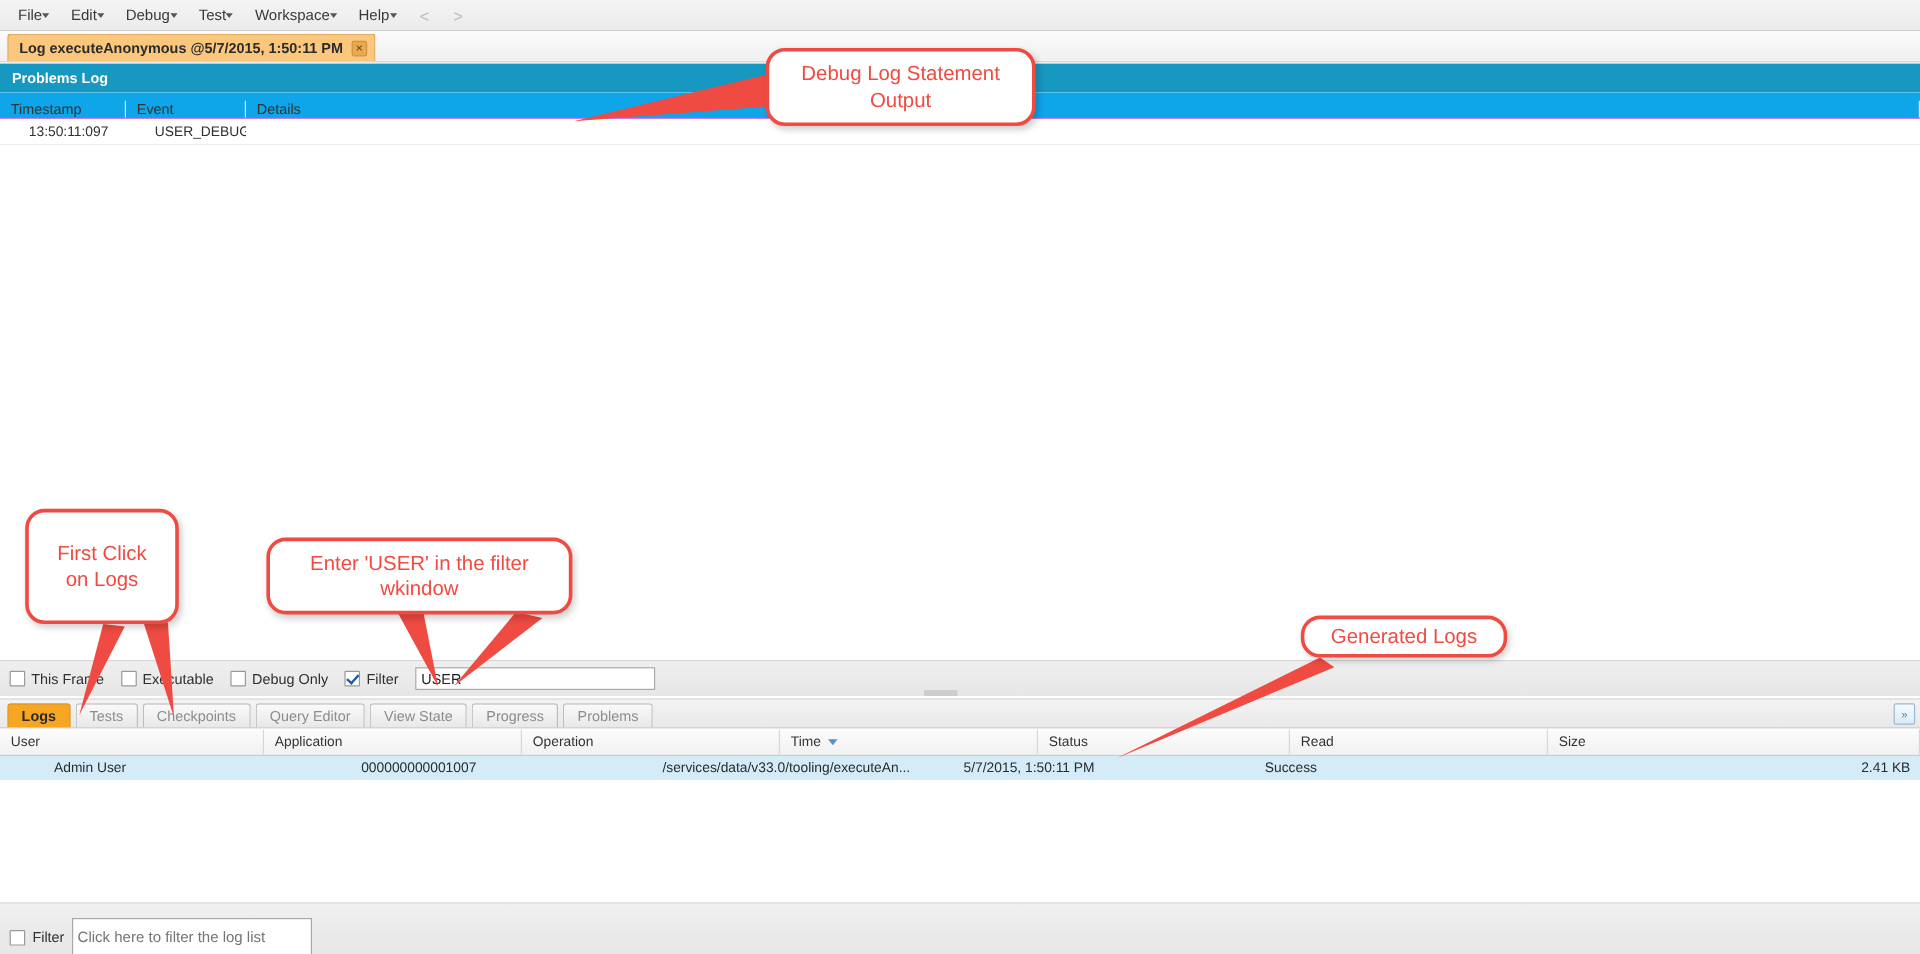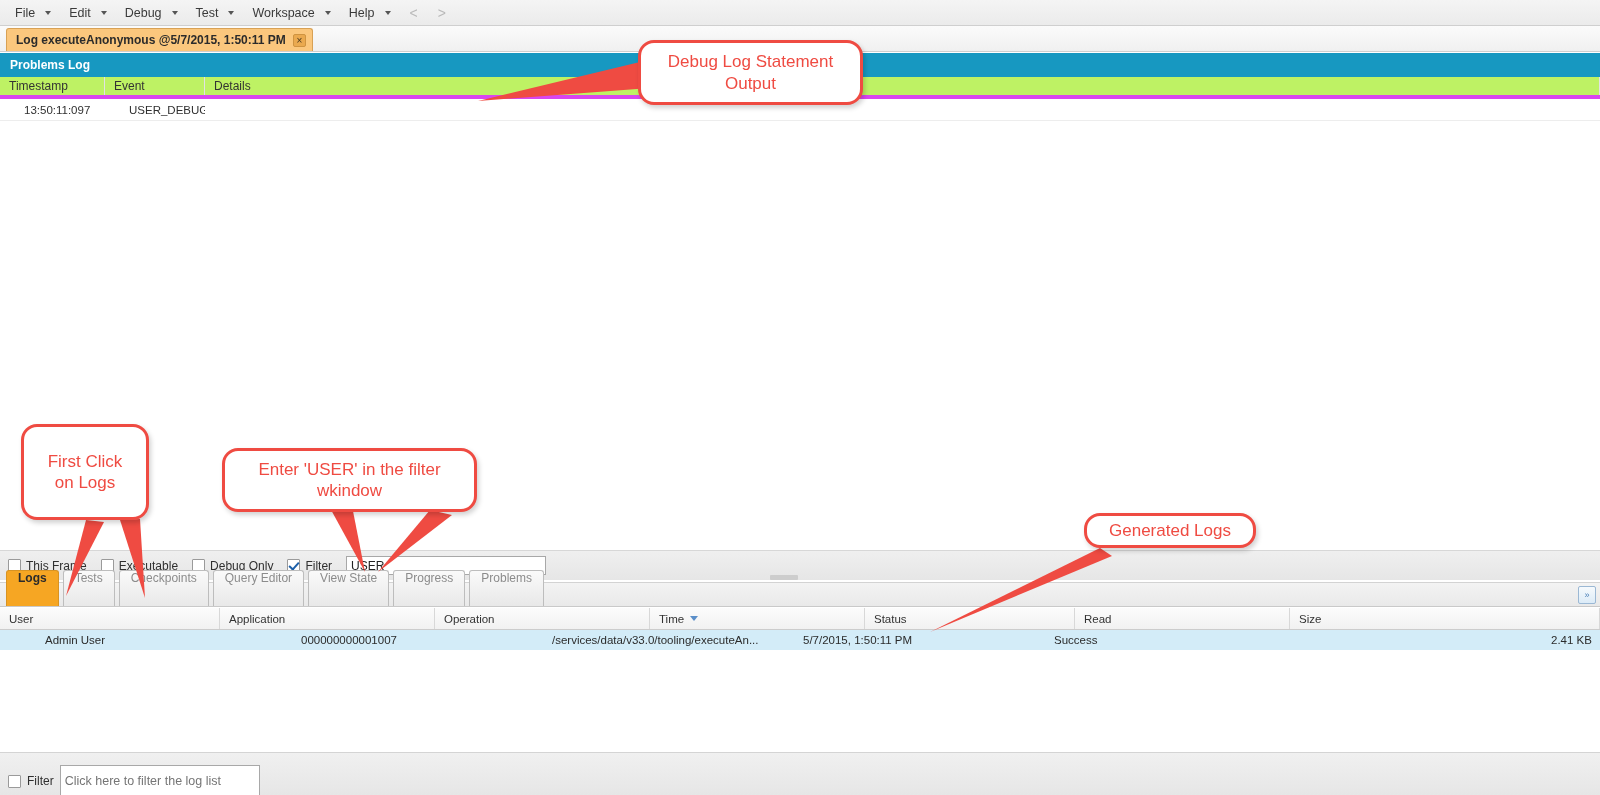--- a/index.html
+++ b/index.html
@@ -15,21 +15,21 @@
   #app { position: relative; width: 1600px; height: 795px; }
 
   
   .menubar {
     position: absolute; left: 0; top: 0; width: 1600px; height: 26px;
     background: linear-gradient(to bottom, #f4f4f4 0%, #ebebeb 100%);
     border-bottom: 1px solid #cfcfcf;
     display: flex; align-items: center; padding-left: 6px;
   }
   .menu-item {
-    display: flex; align-items: center; gap: 10px;
+    display: flex; align-items: center; gap: 0;
     padding: 3px 9px; font-size: 12.5px; color: #3a3a3a; cursor: default;
     white-space: nowrap;
   }
   .caret-down {
     width: 0; height: 0; border-left: 3.5px solid transparent;
     border-right: 3.5px solid transparent; border-top: 4px solid #555;
     display: inline-block;
   }
   .nav-arrow {
     padding: 0 10px; font-size: 14px; color: #b9b9b9; cursor: default;
@@ -62,22 +62,23 @@
   .exec-header {
     position: absolute; left: 0; top: 53px; width: 1600px; height: 24px;
     background: #1798c1; color: #ffffff;
     font-weight: bold; font-size: 12px;
     display: flex; align-items: center; padding-left: 10px;
   }
 
   
   .log-grid { position: absolute; left: 0; top: 77px; width: 1600px; height: 473px; background: #fff; }
   .log-head {
-    display: flex; height: 22px; background: #bef264;
-    border-bottom: 4px solid #d946ef;
+    display: flex; height: 22px; background: #0ea5e9;
+    border-bottom: 1px solid #d946ef;
+    align-items: flex-end;
   }
   .log-head .cell {
     display: flex; align-items: center; padding-left: 9px;
     border-right: 1px solid #e2e2e2; font-size: 12px; color: #333;
   }
   .log-row { display: flex; height: 22px; border-bottom: 1px solid #ededed; background: #fff; }
   .log-row .cell {
     display: flex; align-items: center; padding-left: 24px; font-size: 11.5px; color: #2f2f2f;
     white-space: nowrap; overflow: hidden;
   }
@@ -114,24 +115,24 @@
   }
 
   
   .panel-tabs {
     position: absolute; left: 0; top: 582px; width: 1600px; height: 25px;
     background: linear-gradient(to bottom, #f3f3f3 0%, #e9e9e9 100%);
     border-top: 1px solid #d3d3d3; border-bottom: 1px solid #c9c9c9;
     display: flex; align-items: flex-end; padding-left: 6px; gap: 4px;
   }
   .ptab {
-    height: 36px; padding: 0 11px; border: 1px solid #bdbdbd;
+    height: 20px; padding: 0 11px; border: 1px solid #bdbdbd;
     border-bottom: none; border-radius: 3px 3px 0 0;
     background: linear-gradient(to bottom, #fafafa 0%, #e8e8e8 100%);
-    color: #8c8c8c; font-size: 12px; display: flex; align-items: flex-start;
+    color: #8c8c8c; font-size: 12px; display: flex; align-items: center;
     cursor: pointer; white-space: nowrap;
   }
   .ptab.active {
     background: #f6a623; border-color: #d89322; color: #2b2b2b; font-weight: bold;
   }
   .panel-expand {
     position: absolute; right: 4px; top: 3px; width: 18px; height: 18px;
     border: 1px solid #9bb8d4; border-radius: 2px;
     background: linear-gradient(to bottom, #f6fafd 0%, #dcebf7 100%);
     display: flex; align-items: center; justify-content: center;

